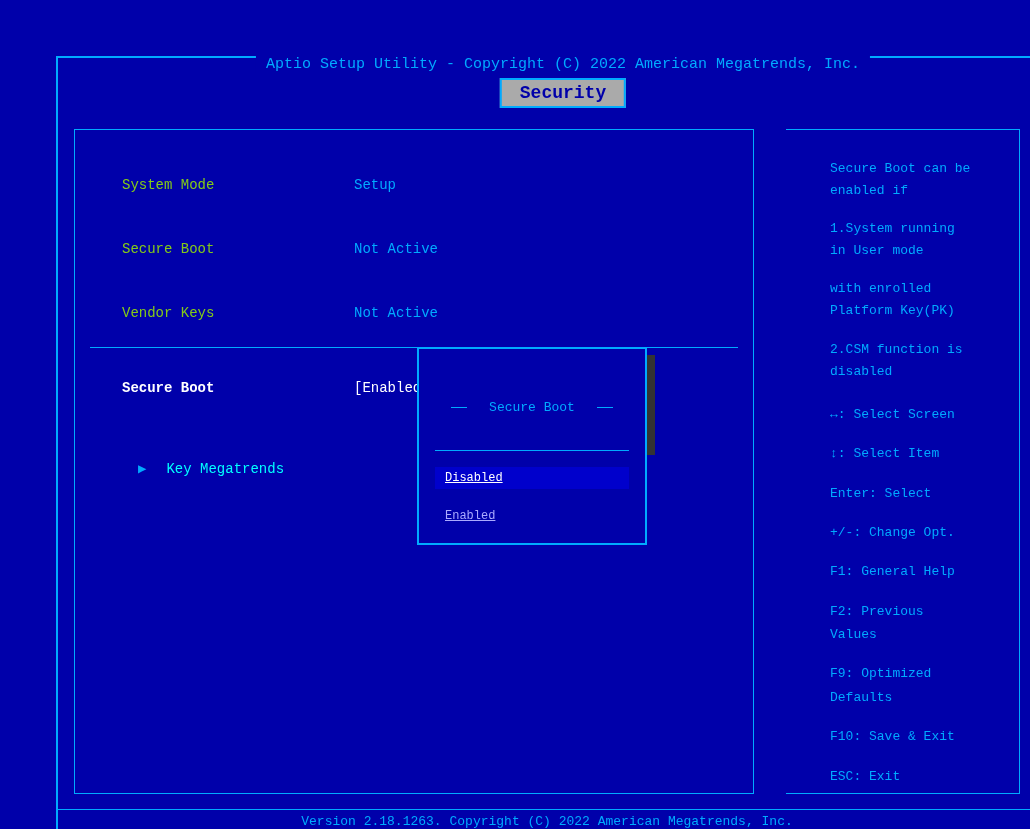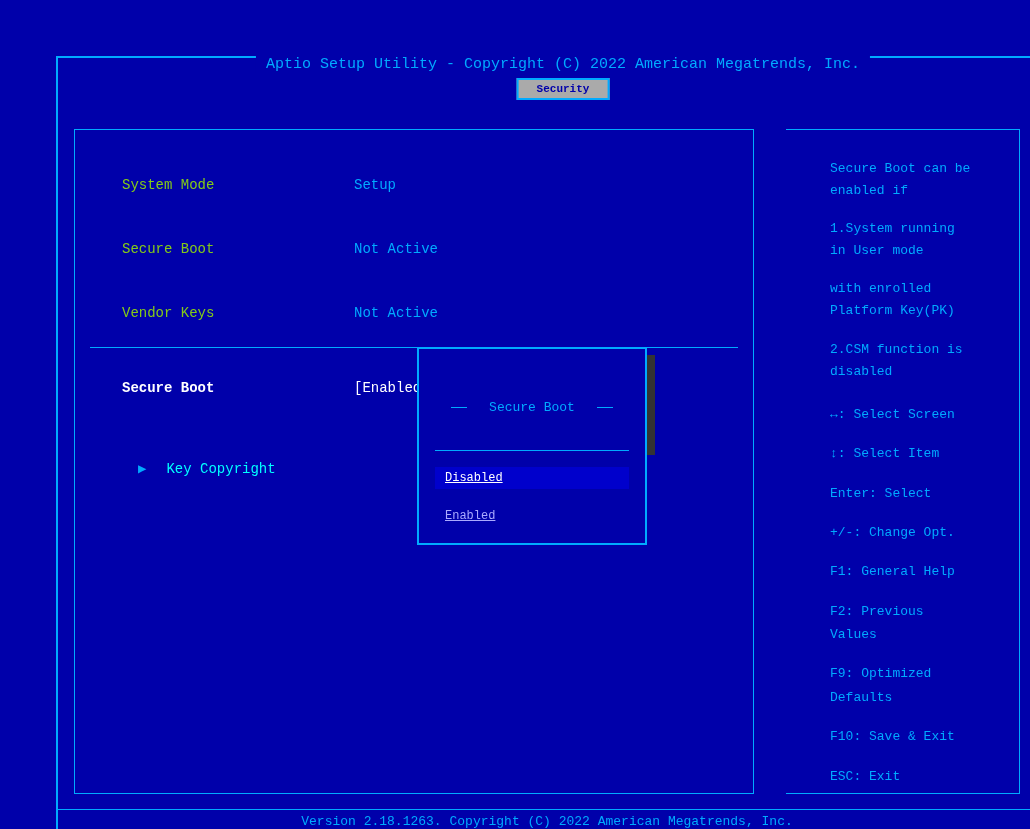--- a/index.html
+++ b/index.html
@@ -40,21 +40,21 @@
     }
 
     .tab-bar {
       position: absolute;
       top: 30px;
       left: 50%;
       transform: translateX(-50%);
       background-color: #aaaaaa;
       color: #0000aa;
       padding: 3px 18px;
-      font-size: 11px;
+      font-size: 18px;
       font-weight: bold;
       border: 2px solid #00aaff;
     }
 
     .main-content {
       position: absolute;
       top: 65px;
       left: 10px;
       right: 10px;
       bottom: 35px;
@@ -260,21 +260,21 @@
 
     <div class="divider"></div>
 
     <div class="setting-row">
       <span class="setting-label highlight">Secure Boot</span>
       <span class="setting-value" style="color:#ffffff;">[Enabled]</span>
     </div>
     <div class="setting-row">
       <span class="arrow-label">
         <span class="arrow">▶</span>
-        <span class="setting-label cyan" style="width:196px;">Key Copyright</span>
+        <span class="setting-label cyan" style="width:196px;">Key Megatrends</span>
       </span>
     </div>
 
     <div class="dropdown-overlay">
       <div class="dropdown-shadow"></div>
       <div class="dropdown-box">
         <div class="dropdown-title">
           <div class="dropdown-title-line">
             <span>Secure Boot</span>
           </div>

